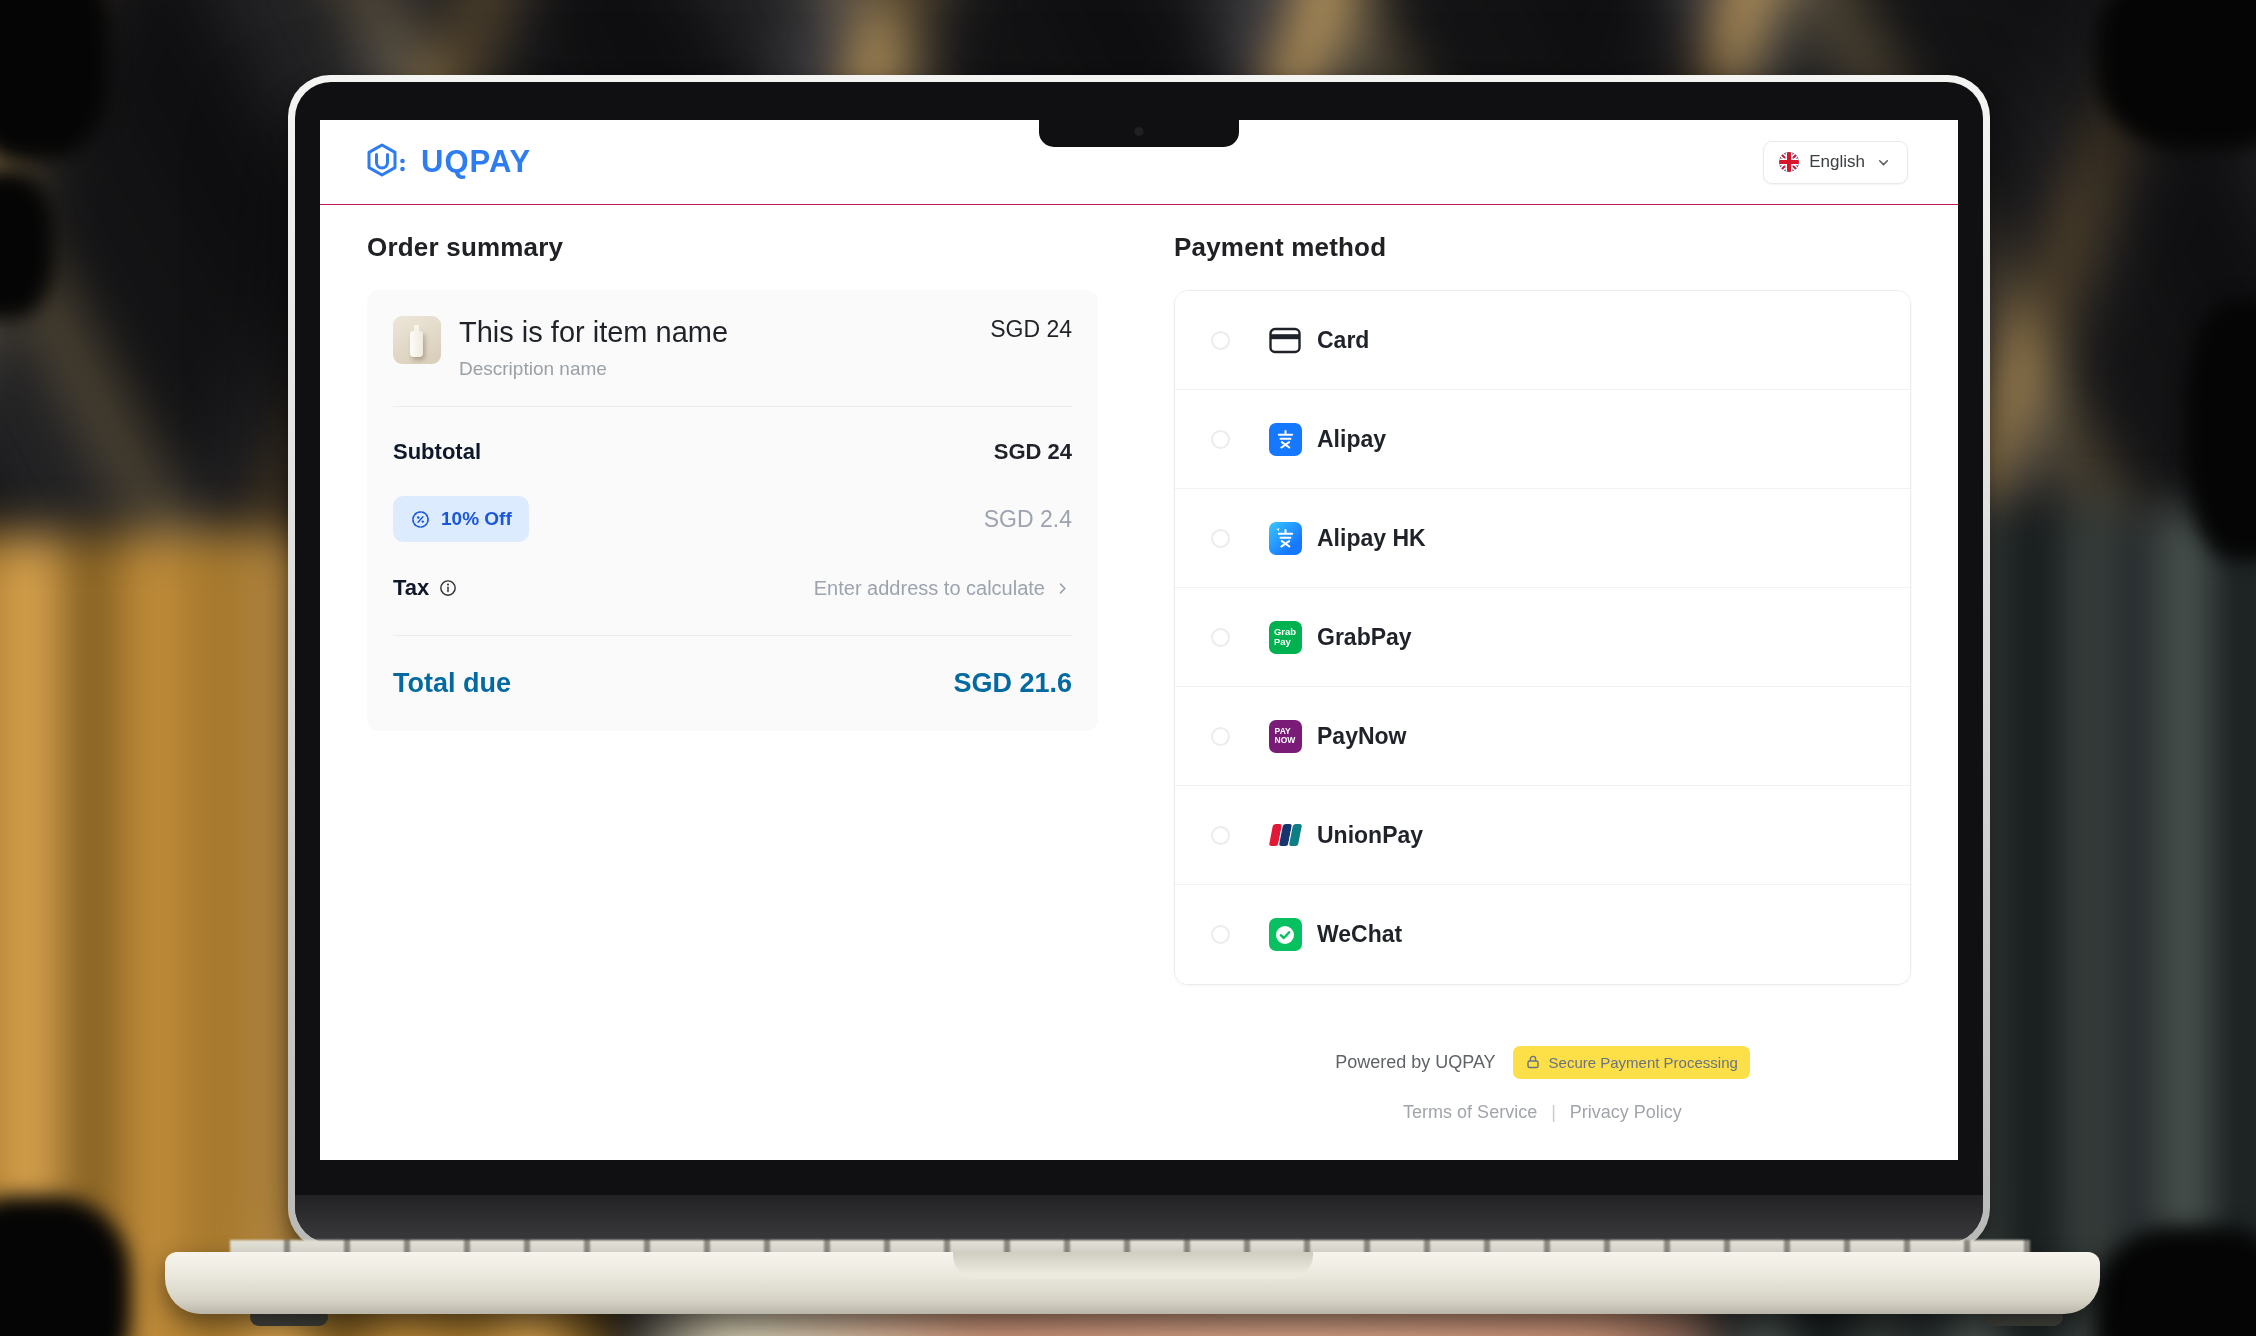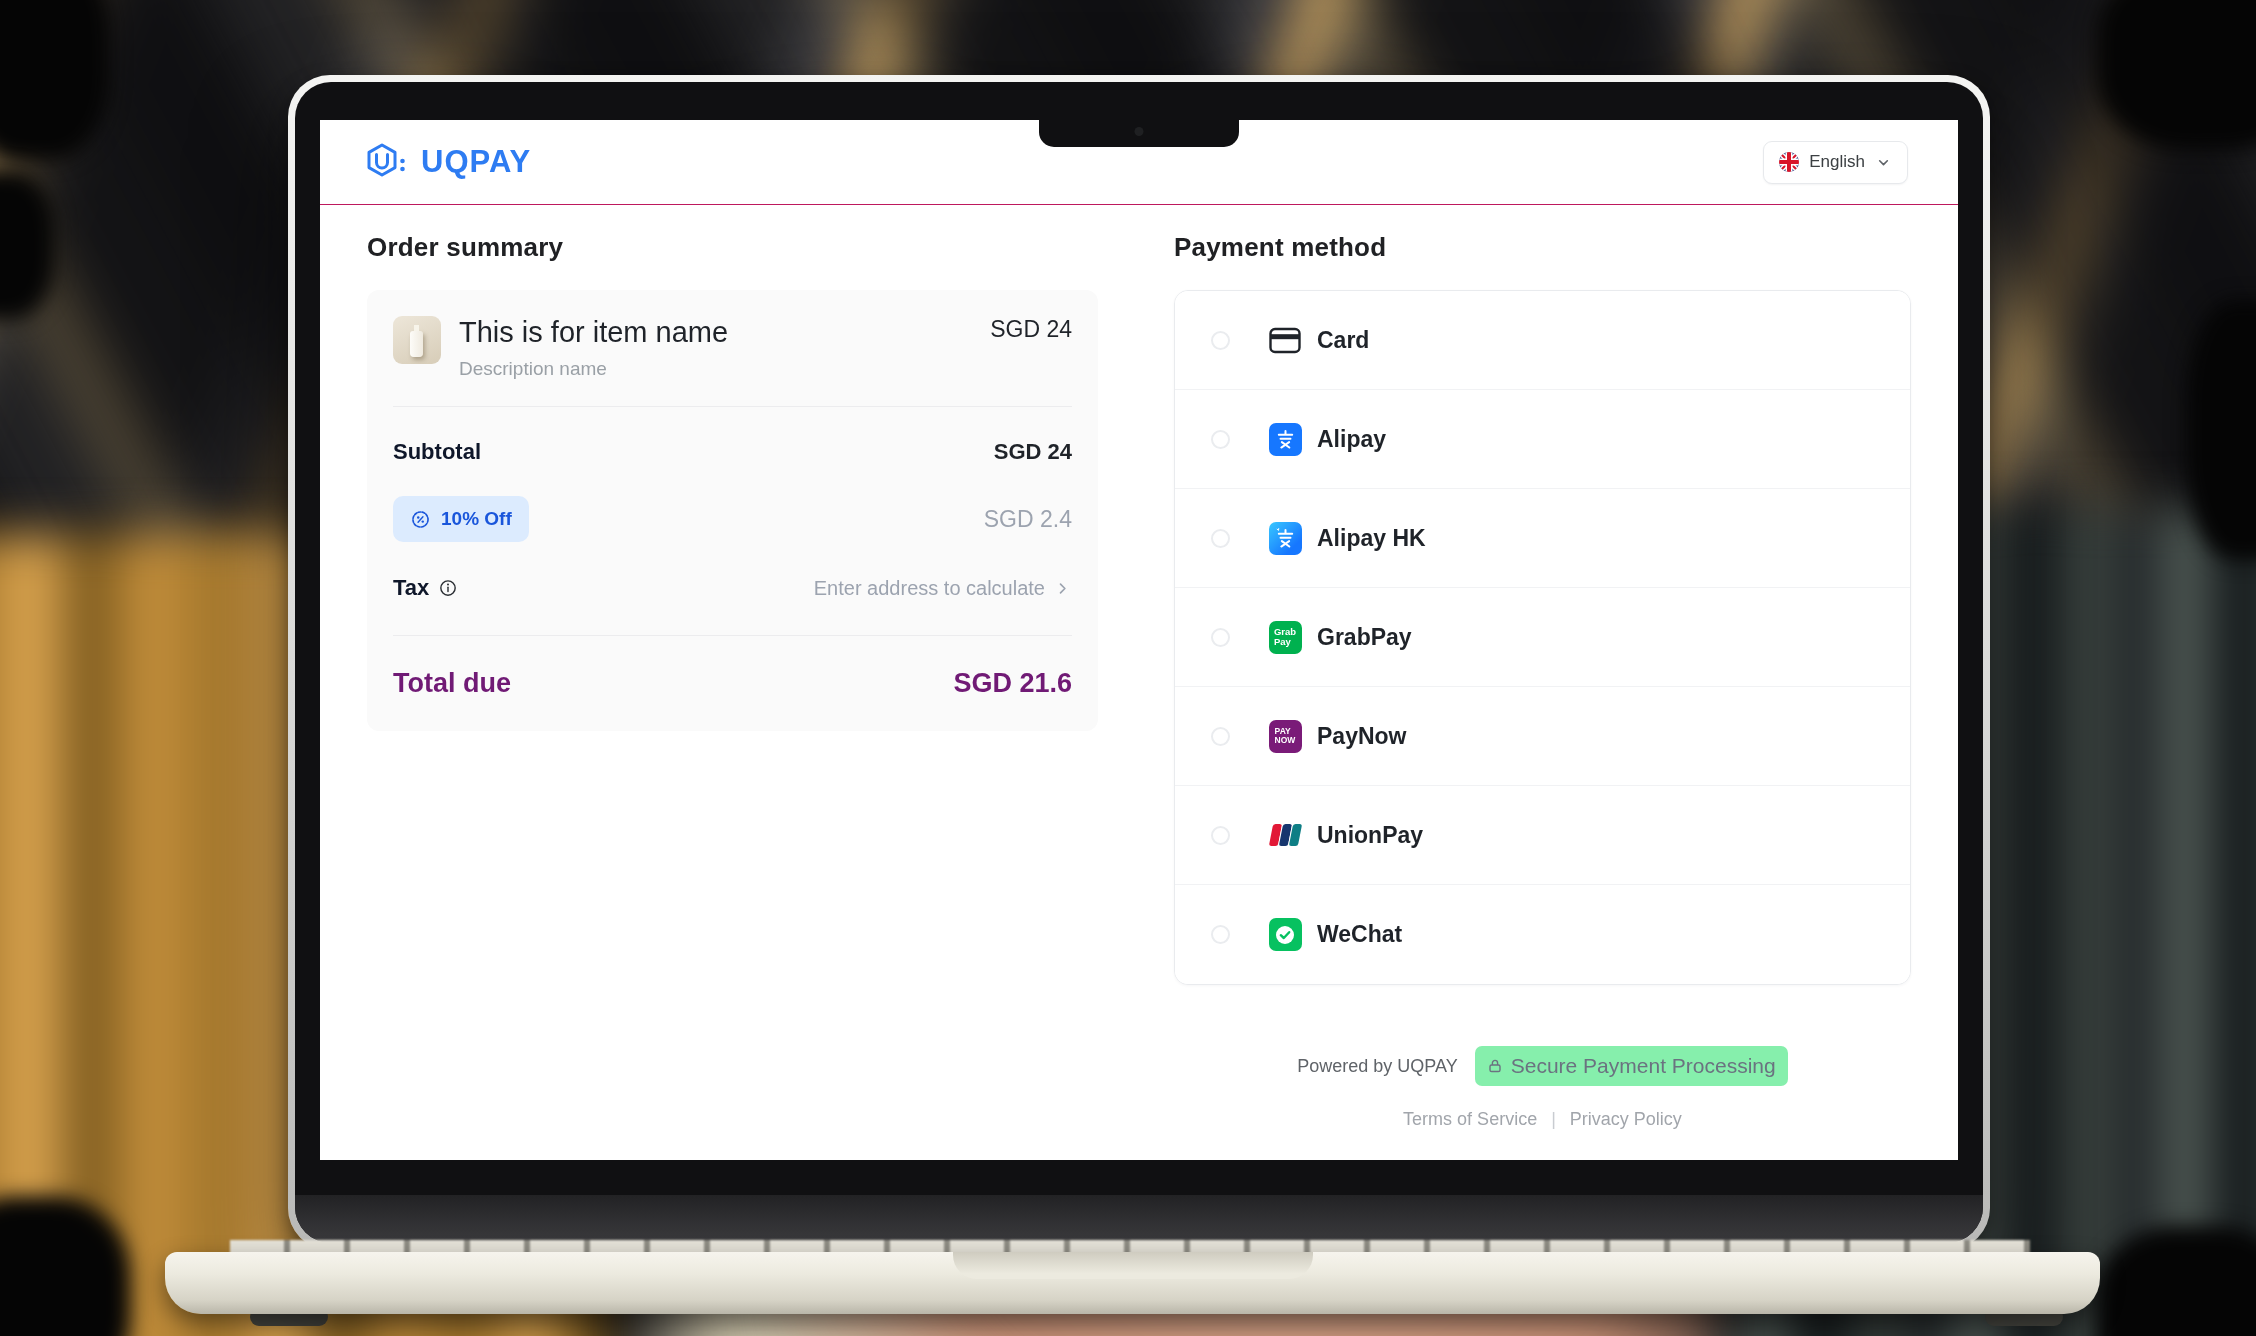--- a/index.html
+++ b/index.html
@@ -92,21 +92,21 @@
   .val { font-size:22px; font-weight:600; color:#1f2329; }
   .val.muted { color:#9ca3af; font-weight:500; font-size:23px; }
   .srow.discount { margin-top:31px; }
   .badge { display:inline-flex; align-items:center; gap:10px; background:#dcebfe; color:#1a56db;
     border-radius:10px; padding:12px 17px; font-size:19px; font-weight:700; }
   .srow.tax { margin-top:33px; }
   .tax-left { display:flex; align-items:center; gap:9px; }
   .tax-action { display:flex; align-items:center; gap:8px; font-size:20px; color:#9ca3af; cursor:pointer; }
   .total-sep { height:1px; background:#ececee; margin-top:34px; }
   .srow.total { margin-top:32px; padding-bottom:6px; }
-  .lbl.big, .val.big { font-size:27px; font-weight:700; color:#701a75; }
+  .lbl.big, .val.big { font-size:27px; font-weight:700; color:#0369a1; }
 
   
   .pay-card { background:#fff; border:1px solid #e9ebee; border-radius:14px; overflow:hidden;
     box-shadow:0 1px 3px rgba(16,24,40,.04); }
   .pay-row { height:99px; display:flex; align-items:center; padding:0 36px; border-bottom:1px solid #f1f2f4; cursor:pointer; background:#fff; }
   .pay-row:last-child { border-bottom:none; }
   .radio { width:19px; height:19px; border-radius:50%; border:2px solid #eaecef; background:#fff; flex:none; cursor:pointer; }
   .pm-icon { width:34px; height:34px; margin:0 15px 0 38px; display:flex; align-items:center; justify-content:center; flex:none; }
   .pm-label { font-size:23px; font-weight:600; color:#1f2329; }
   .sq { width:33px; height:33px; border-radius:7px; display:flex; align-items:center; justify-content:center; }
@@ -117,22 +117,22 @@
   .sq.wechat { background:#07c160; }
   .icon-mini-text { color:#fff; font-size:9.5px; line-height:10px; font-weight:700; text-align:left; white-space:pre-line; letter-spacing:0; }
   .up-wrap { display:flex; }
   .up-bar { width:9px; height:22px; border-radius:2.5px; transform:skewX(-11deg); box-shadow:0 0 0 1px #fff; }
   .up-bar.r { background:#e21836; } .up-bar.b { background:#16356e; margin-left:1px; } .up-bar.t { background:#0e7e85; margin-left:1px; }
 
   
   .footer { margin-top:61px; text-align:center; }
   .f-row1 { display:flex; align-items:center; justify-content:center; gap:17px; }
   .powered { font-size:18px; color:#5f6368; }
-  .secure-pill { display:inline-flex; align-items:center; gap:8px; background:#86efac; border-radius:7px;
-    padding:8px 12px; color:#6b7280; font-size:21px; }
+  .secure-pill { display:inline-flex; gap:8px; background:#fde047; border-radius:7px;
+    padding:8px 12px; color:#6b7280; font-size:15px; }
   .f-row2 { margin-top:23px; display:flex; align-items:center; justify-content:center; gap:14px; }
   .f-link { font-size:18px; color:#a1a5ab; cursor:pointer; }
   .f-divider { color:#c9ccd1; font-size:18px; }
 </style>
 </head>
 <body>
 
 <div class="stage">
 
   <div class="bg">

